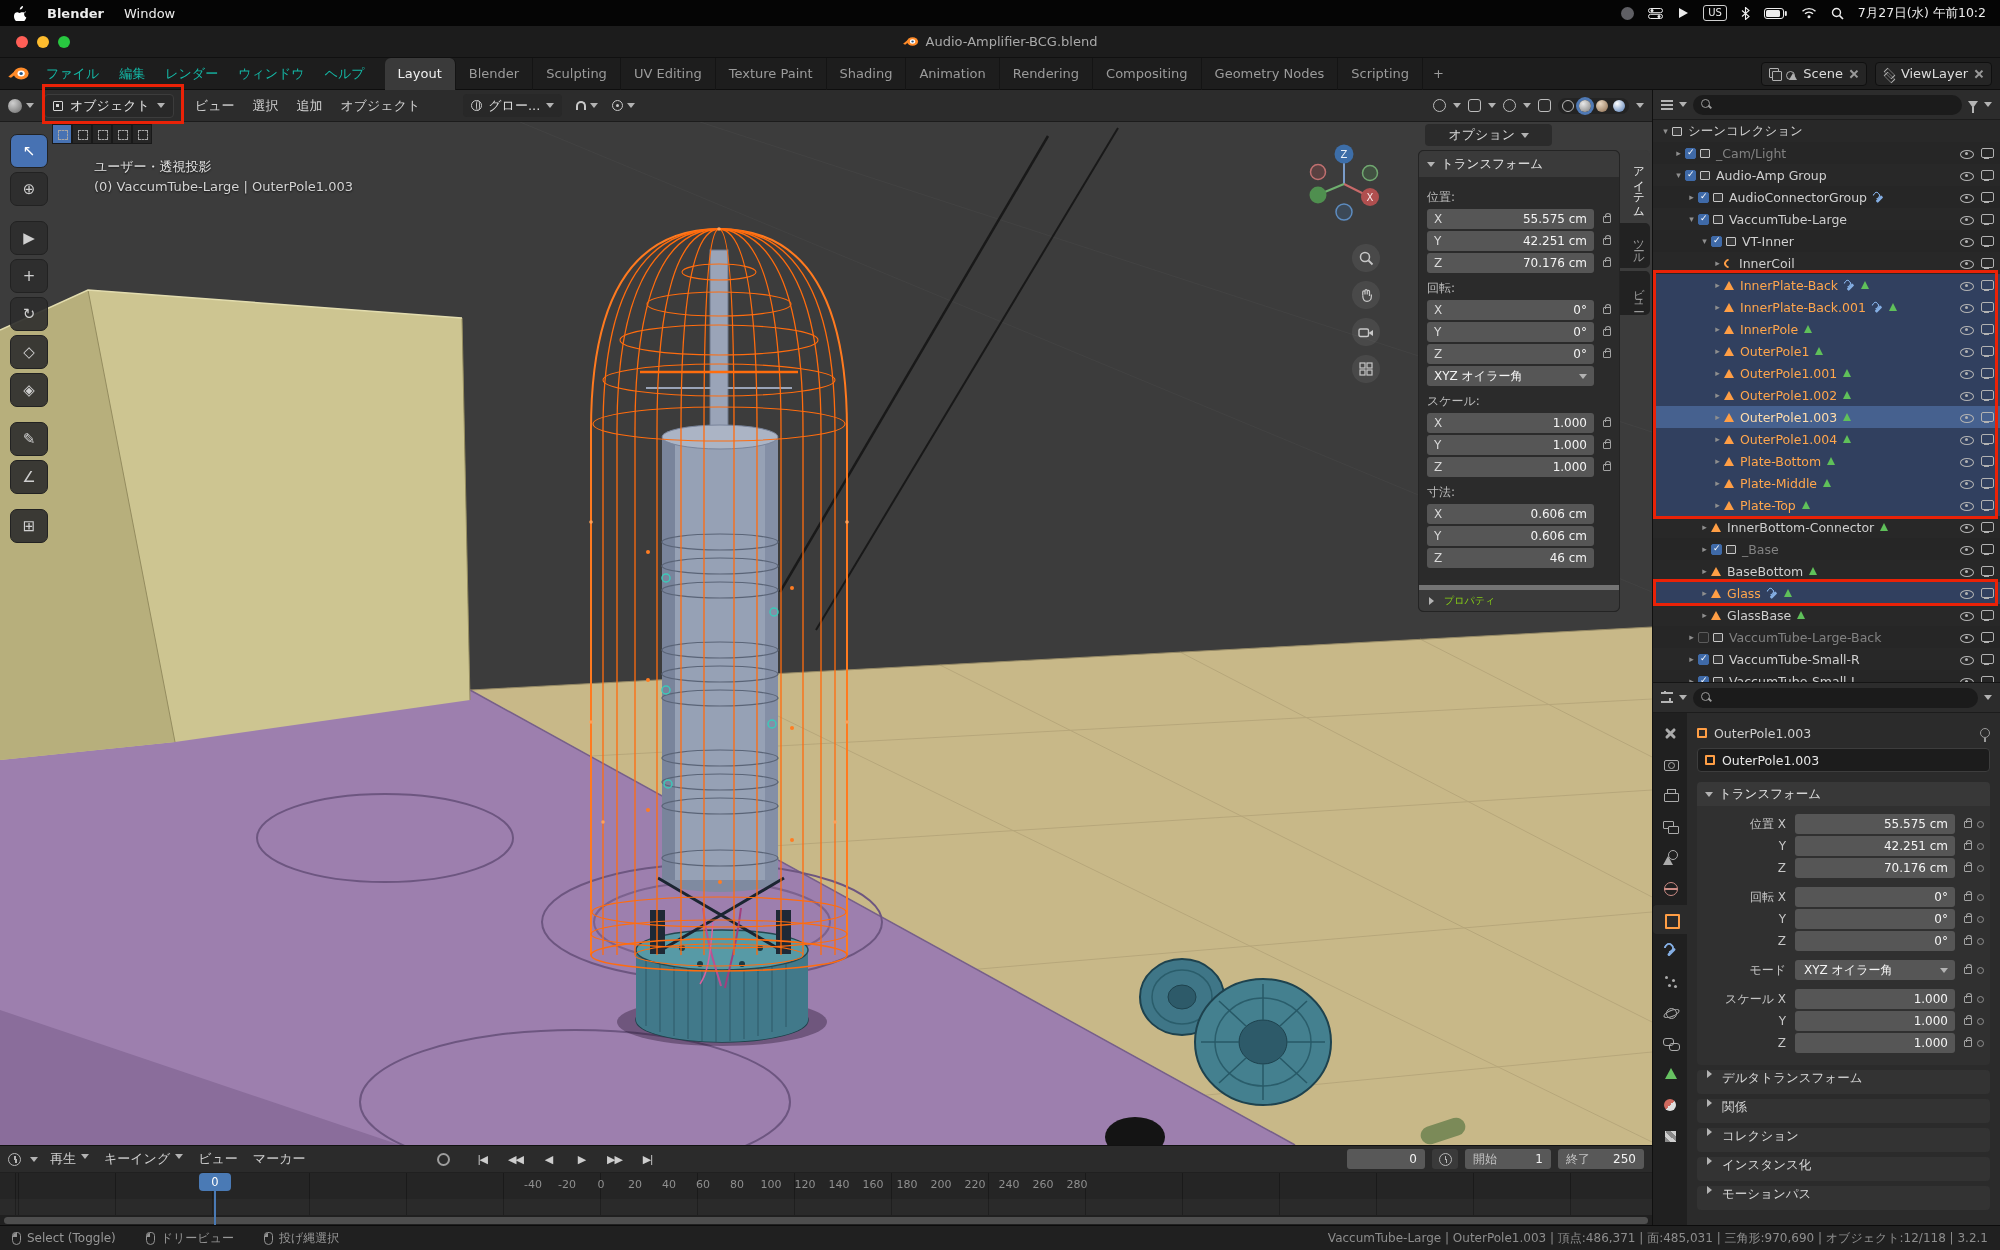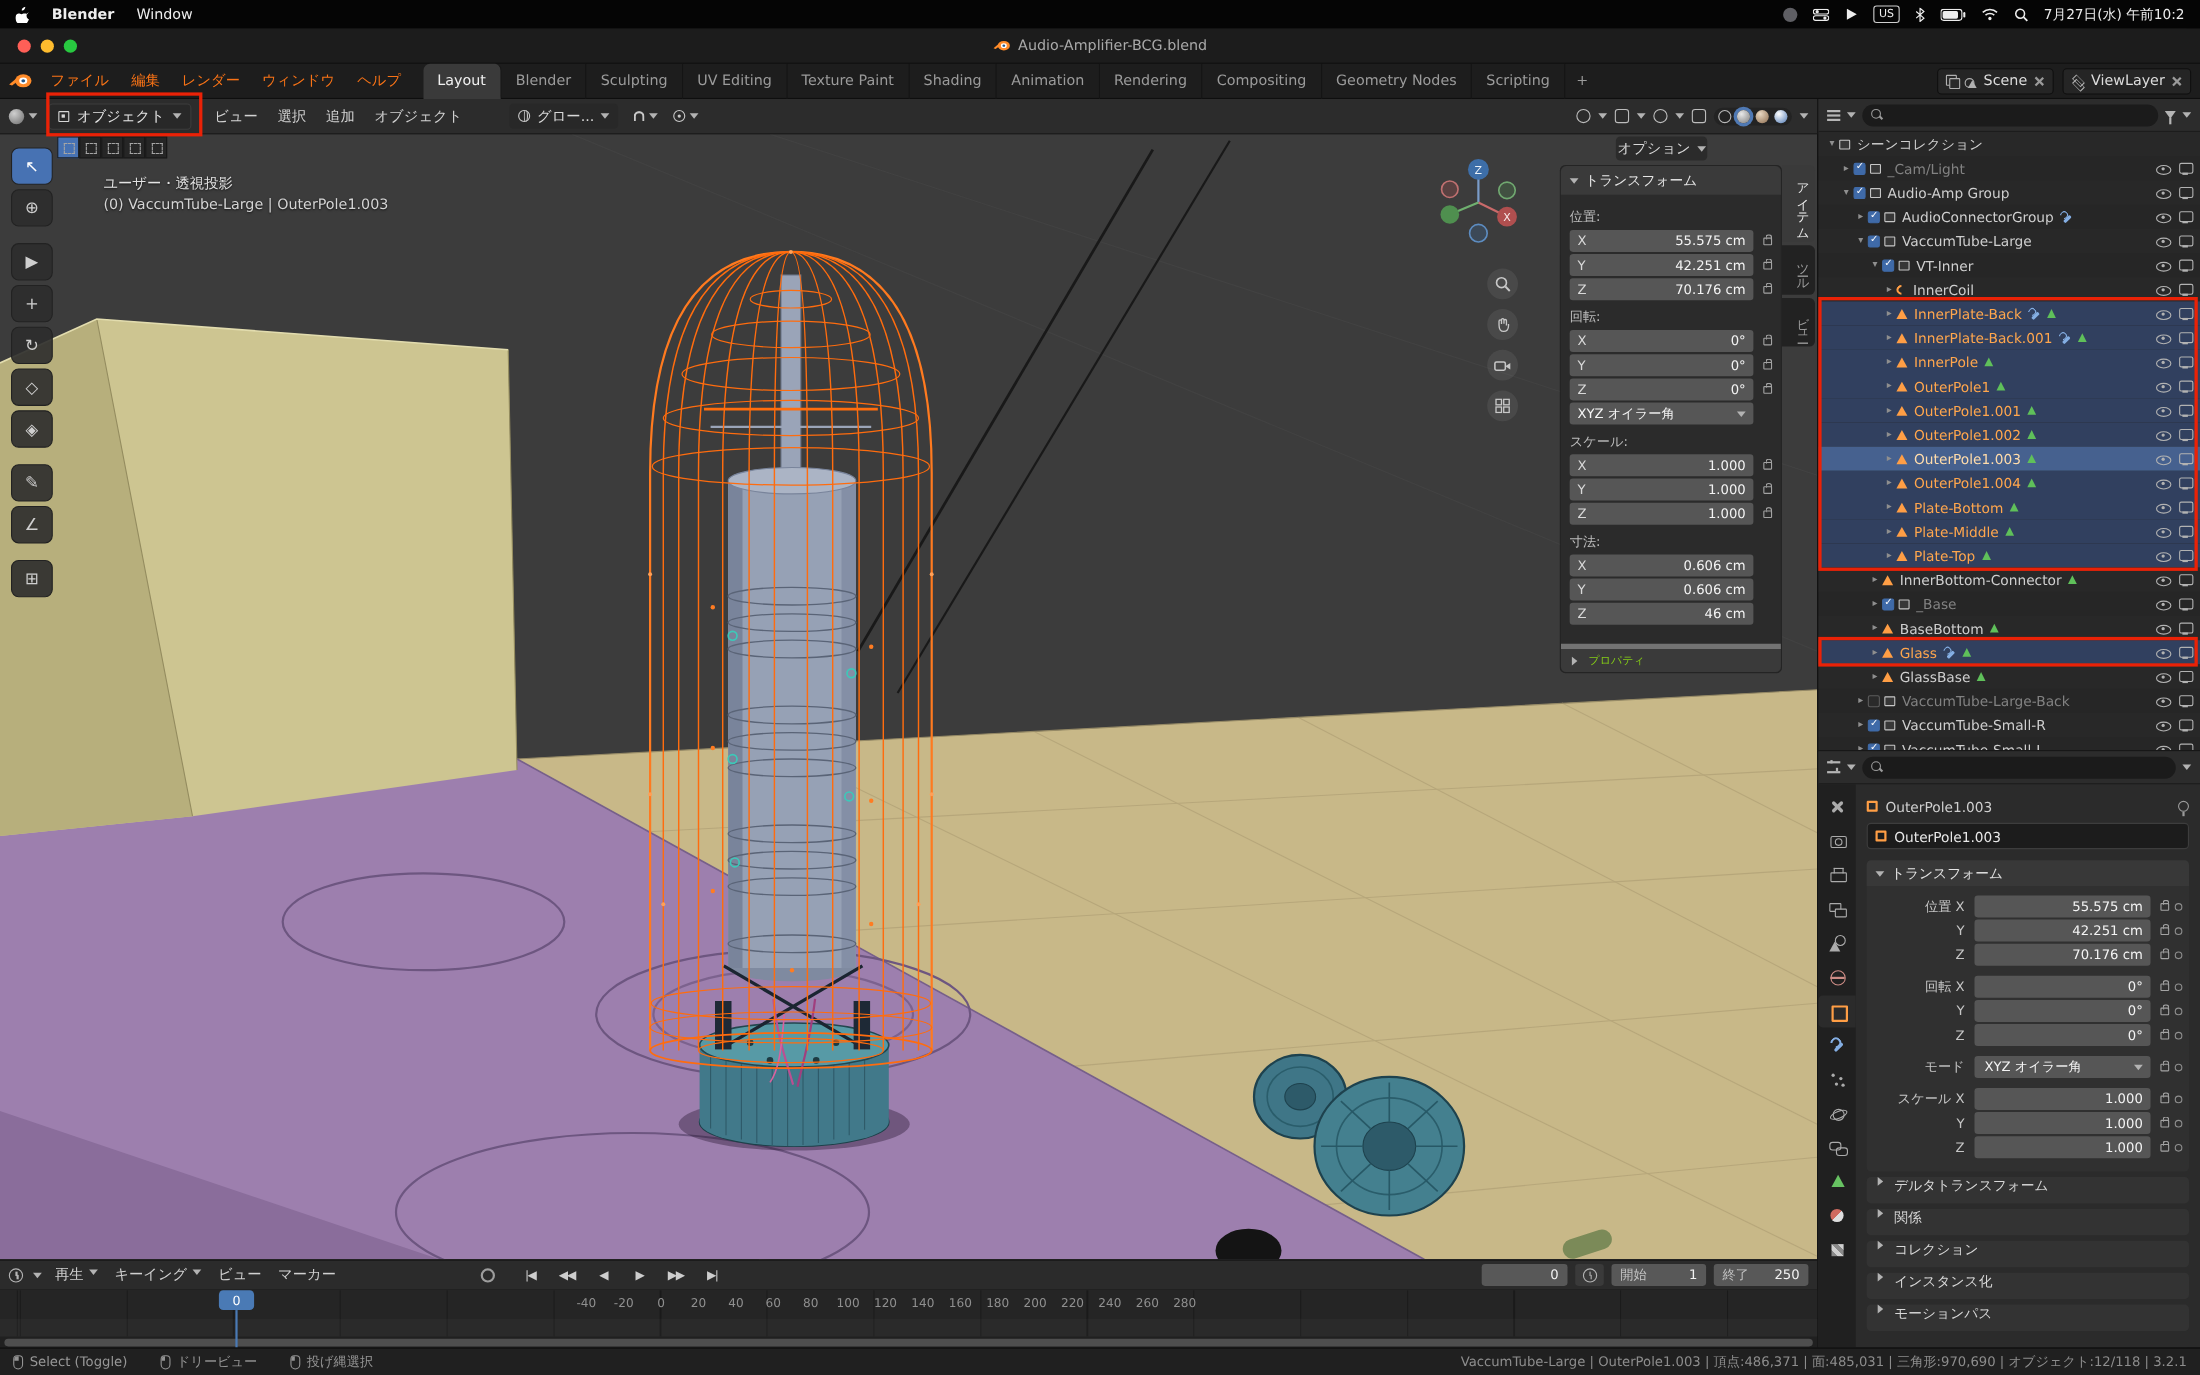--- a/index.html
+++ b/index.html
@@ -20,21 +20,21 @@
   #titlebar{position:absolute;left:0;top:26px;width:2000px;height:32px;background:#1c1c1c;
     border-bottom:1px solid #101010;display:flex;align-items:center}
   .tls{display:flex;gap:9px;margin-left:16px}
   .tl{width:12px;height:12px;border-radius:50%}
   .tl.r{background:#ff5f57}.tl.y{background:#febc2e}.tl.g{background:#28c840}
   .title-center{position:absolute;left:0;right:0;display:flex;justify-content:center;align-items:center;gap:7px;color:#a9a9a9;font-size:13px}
   
   #topbar{position:absolute;left:0;top:58px;width:2000px;height:32px;background:#1d1d1d;
     border-bottom:1px solid #0e0e0e;display:flex;align-items:center;padding-left:8px}
   .tb-menus{display:flex;margin-left:6px}
-  .tb-menu{padding:0 10px;line-height:31px;color:#f97316;cursor:default}
+  .tb-menu{padding:0 10px;line-height:31px;color:#14b8a6;cursor:default}
   .ws-tabs{display:flex;margin-left:10px;height:32px}
   .ws-tab{padding:0 13px;line-height:31px;color:#9b9b9b;border-right:1px solid #141414;font-size:13px}
   .ws-tab[data-state="active"]{background:#3a3a3a;color:#f0f0f0;border-radius:6px 6px 0 0}
   .ws-add{padding:0 10px;line-height:31px;color:#9b9b9b}
   .tb-right{margin-left:auto;display:flex;gap:8px;margin-right:8px}
   .pill{background:#252525;border:1px solid #0f0f0f;border-radius:4px;height:24px;display:flex;align-items:center;gap:6px;padding:0 7px;color:#dcdcdc}
   
   .caret-d{width:0;height:0;border:4px solid transparent;border-top:5px solid #b3b3b3;margin-top:4px;display:inline-block}
   .caret-r{width:0;height:0;border:4px solid transparent;border-left:5px solid #b3b3b3;margin-left:2px;display:inline-block}
   .i-x{position:relative;width:10px;height:10px;display:inline-block}
@@ -75,21 +75,21 @@
   .sphere.rend{background:radial-gradient(circle at 35% 30%,#fff,#4f79b4);border:none}
   
   #canvas{position:absolute;left:0;top:122px;width:1652px;height:1023px;background:#3c3c3c;overflow:hidden}
   #canvas svg.scene{position:absolute;left:0;top:0}
   .vp-text1{position:absolute;left:94px;top:36px;color:#e3e3e3;text-shadow:0 1px 2px rgba(0,0,0,.7)}
   .vp-text2{position:absolute;left:94px;top:57px;color:#d4d4d4;text-shadow:0 1px 2px rgba(0,0,0,.7)}
   .select-pills{position:absolute;left:52px;top:2px;display:flex}
   .sp{width:20px;height:20px;background:#262626;border:1px solid #191919;position:relative}
   .sp::after{content:"";position:absolute;left:5px;top:5px;width:8px;height:8px;border:1.2px dashed #a5a5a5}
   .sp[data-state="active"]{background:#4772b3}
-  .options-btn{position:absolute;right:100px;top:2px;height:22px;display:flex;align-items:center;gap:6px;background:rgba(40,40,40,.85);border-radius:4px;padding:0 1px;color:#d8d8d8}
+  .options-btn{position:absolute;right:100px;top:2px;height:22px;display:flex;align-items:center;gap:6px;background:rgba(40,40,40,.85);border-radius:4px;padding:0 23px;color:#d8d8d8}
   .toolbar{position:absolute;left:10px;top:12px;display:flex;flex-direction:column;gap:4px}
   .tool-btn{width:38px;height:34px;background:rgba(44,44,44,.9);border:1px solid #222;border-radius:7px;
     color:#cfcfcf;font-size:15px;display:flex;align-items:center;justify-content:center}
   .tool-btn[data-state="active"]{background:#4772b3;color:#fff}
   .tool-btn[data-state="gap"]{margin-top:11px}
   .gizmo{position:absolute;left:1300px;top:18px;width:88px;height:88px}
   .navbtns{position:absolute;left:1352px;top:122px;display:flex;flex-direction:column;gap:9px}
   .navbtn{width:28px;height:28px;border-radius:50%;background:rgba(255,255,255,.07);display:flex;align-items:center;justify-content:center}
   
   #npanel{position:absolute;left:1418px;top:28px;width:202px;background:rgba(42,42,42,.95);border:1px solid #242424;border-radius:5px}

